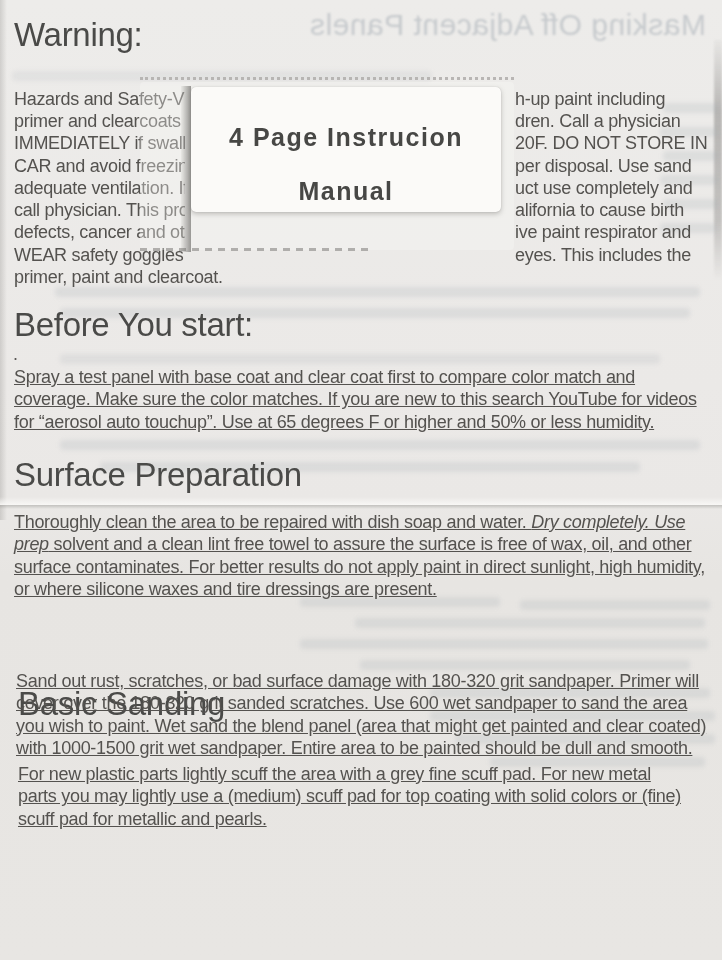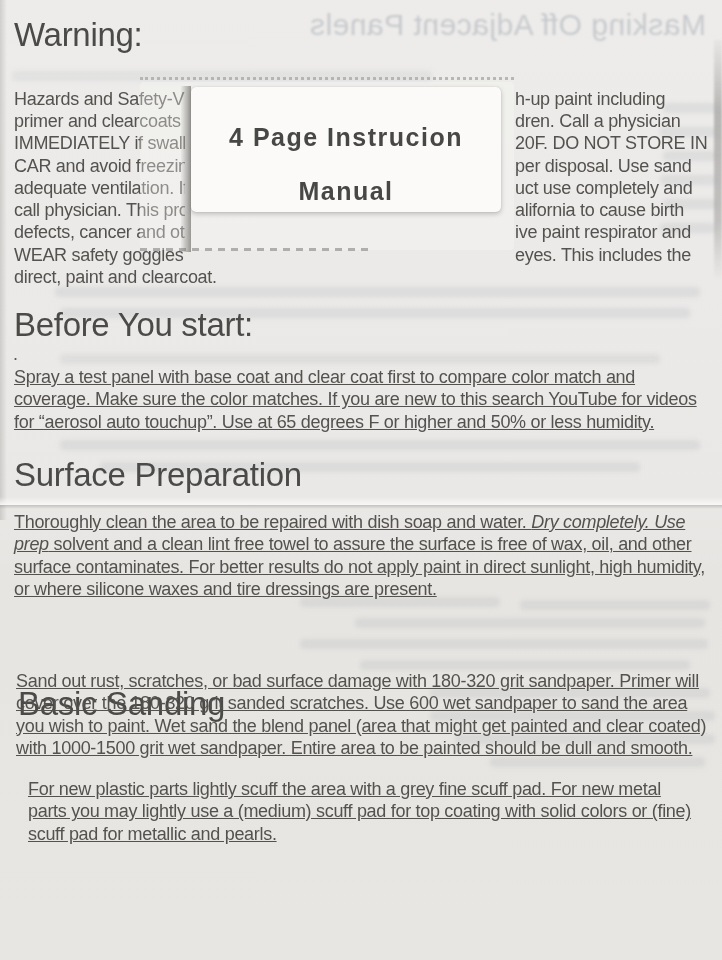--- a/index.html
+++ b/index.html
@@ -121,36 +121,36 @@
     </div>
   <div class="wline" style="top:222px">
       <span class="wl">defects, cancer and othe</span>
       <span class="wr">ive paint respirator and</span>
     </div>
   <div class="wline" style="top:245px">
       <span class="wl">WEAR safety goggles wh</span>
       <span class="wr">eyes. This includes the</span>
     </div>
   <div class="wline" style="top:267px">
-      <span class="wl" style="width:400px">direct, paint and clearcoat.</span>
+      <span class="wl" style="width:400px">primer, paint and clearcoat.</span>
     </div>
 
   <div class="bag"></div>
   <div class="perf-top"></div>
   <div class="perf-bottom"></div>
   <div class="sticker-shadow"></div>
   <div class="sticker">
     <div class="sticker-line st1">4 Page Instrucion</div>
     <div class="sticker-line st2">Manual</div>
   </div>
 
   <div class="heading" style="left:14px;top:306px;">Before You start:</div>
   <div class="stray" style="left:13px;top:344px;">.</div>
   <div class="para" style="left:14px;top:366px;width:692px;">Spray a test panel with base coat and clear coat first to compare color match and coverage. Make sure the color matches.  If you are new to this search YouTube for videos for “aerosol auto touchup”.  Use at 65 degrees F or higher and 50% or less humidity.</div>
 
   <div class="heading" style="left:14px;top:456px;">Surface Preparation</div>
   <div class="para" style="left:14px;top:511px;width:692px;"><span>Thoroughly clean the area to be repaired with dish soap and water.  </span><span class="it">Dry completely. Use prep</span><span> solvent and a clean lint free towel to assure the surface is free of wax, oil, and other surface contaminates. For better results do not apply paint in direct sunlight, high humidity, or where silicone waxes and tire dressings are present.</span></div>
 
   <div class="heading" style="left:18px;top:644px;margin-top:41px;">Basic Sanding</div>
   <div class="para" style="left:16px;top:670px;width:694px;">Sand out rust, scratches, or bad surface damage with 180-320 grit sandpaper. Primer will cover over the 180-320 grit sanded scratches. Use 600 wet sandpaper to sand the area you wish to paint. Wet sand the blend panel (area that might get painted and clear coated) with 1000-1500 grit wet sandpaper. Entire area to be painted should be dull and smooth.</div>
-  <div class="para" style="left:28px;top:763px;width:672px;margin-top:15px;">For new plastic parts lightly scuff the area with a grey fine scuff pad. For new metal parts you may lightly use a (medium) scuff pad for top coating with solid colors or (fine) scuff pad for metallic and pearls.</div>
+  <div class="para" style="left:18px;top:763px;width:672px;">For new plastic parts lightly scuff the area with a grey fine scuff pad. For new metal parts you may lightly use a (medium) scuff pad for top coating with solid colors or (fine) scuff pad for metallic and pearls.</div>
 
 </div>
 
 </body></html>

